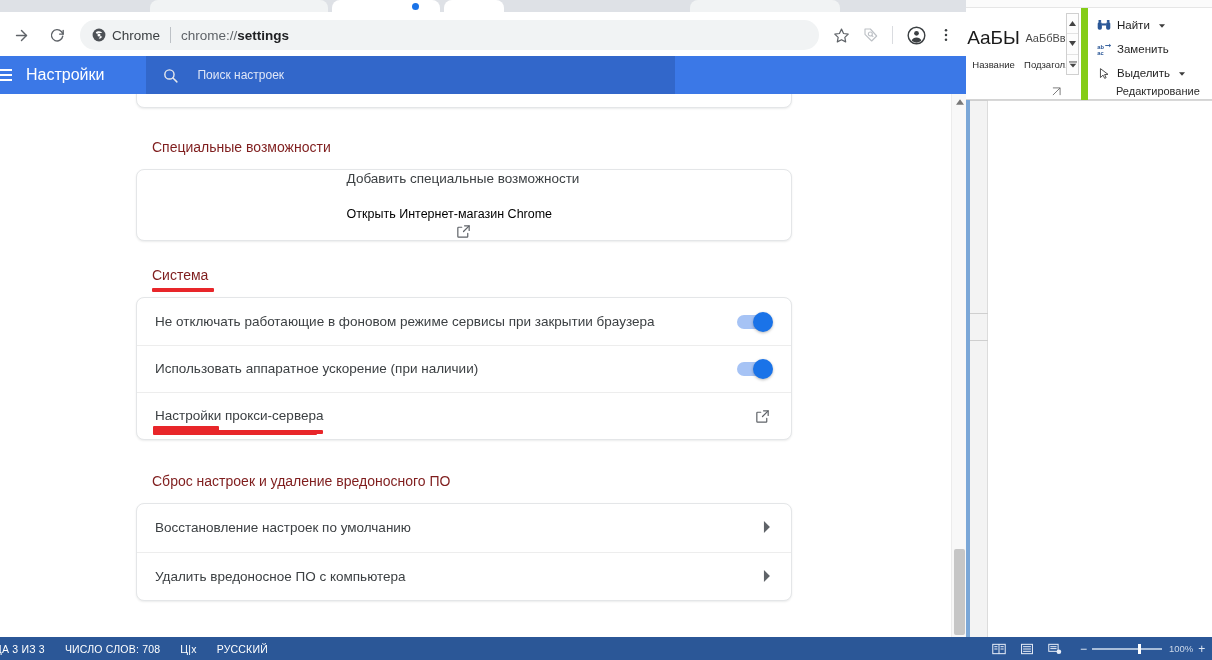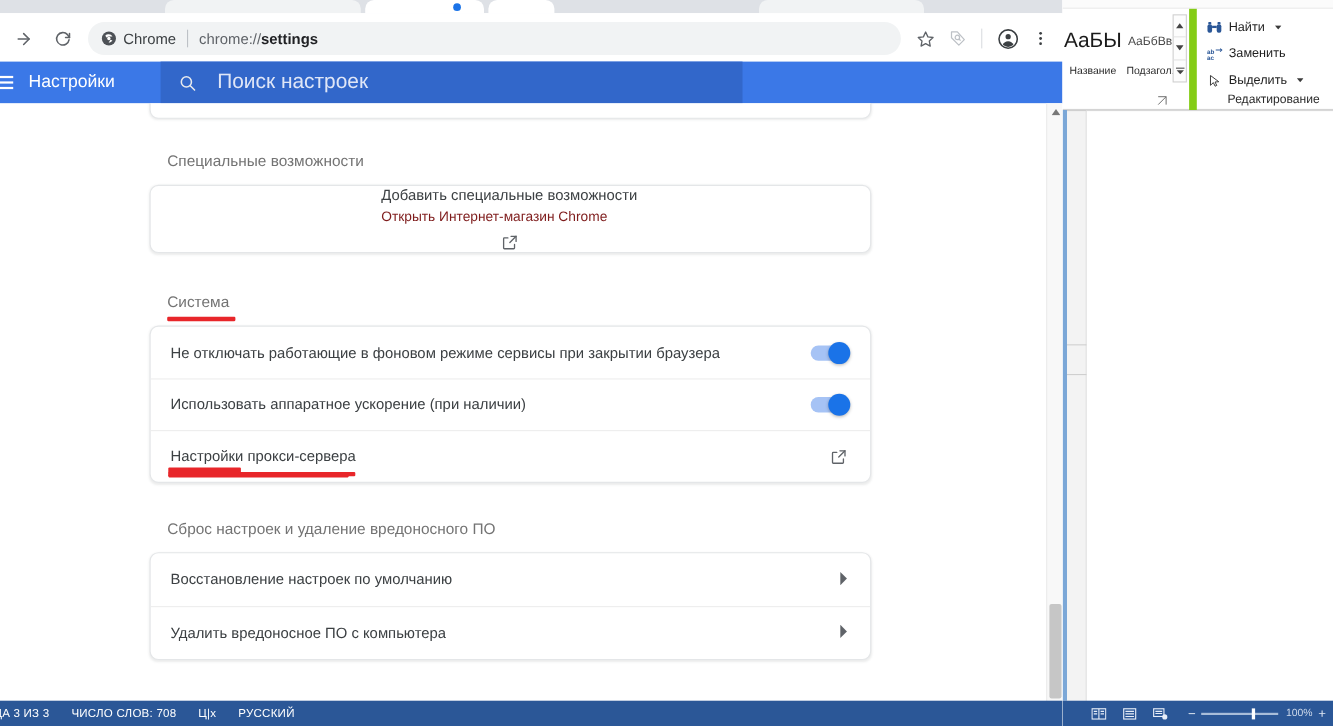--- a/index.html
+++ b/index.html
@@ -98,56 +98,56 @@
   #search-box {
     margin-left: 42px;
     width: 529px; height: 38px;
     background: #3267ca;
     display: flex; align-items: center;
     padding-left: 16px;
   }
   #search-icon { color: #e8eaed; display: flex; align-items: center; }
   #search-input {
     background: transparent; border: 0; outline: 0;
-    color: #ffffff; font-size: 19px;
+    color: #ffffff; font-size: 12px;
     font-family: "Liberation Sans", sans-serif;
     margin-left: 18px; width: 420px;
   }
   #search-input::placeholder { color: #dfe6f7; }
 
   
   #settings-content {
     position: absolute; left: 0; top: 94px;
     width: 966px; height: 566px;
     background: #ffffff;
     overflow: hidden;
   }
   .cards-col { position: absolute; left: 136px; top: 0; width: 656px; }
 
   .section-head {
-    font-size: 14px; color: #737373;
+    font-size: 14px; color: #7f1d1d;
     margin: 0 0 12px 16px;
     position: relative; display: inline-block;
   }
   .card {
     background: #ffffff;
     border: 1px solid #e4e6e8;
     border-radius: 8px;
     box-shadow: 0 1px 2px rgba(60,64,67,.10);
   }
   .row {
     display: flex; align-items: center;
     min-height: 47px;
     padding: 0 20px 0 18px;
     position: relative;
   }
   .row + .row { border-top: 1px solid #ededed; }
   .row-text { flex: 1; }
   .row-title { font-size: 13.5px; color: #3c4043; line-height: 18px; }
-  .row-sub { font-size: 12.5px; color: #7f1d1d; line-height: 17px; margin-top: 2px; }
+  .row-sub { font-size: 12.5px; color: #000000; line-height: 17px; margin-top: 18px; }
 
   
   .toggle {
     width: 34px; height: 14px; border-radius: 7px;
     background: #a6c3f5; position: relative; flex: none;
   }
   .toggle .knob {
     position: absolute; right: -2px; top: -3px;
     width: 20px; height: 20px; border-radius: 50%;
     background: #1a73e8;

